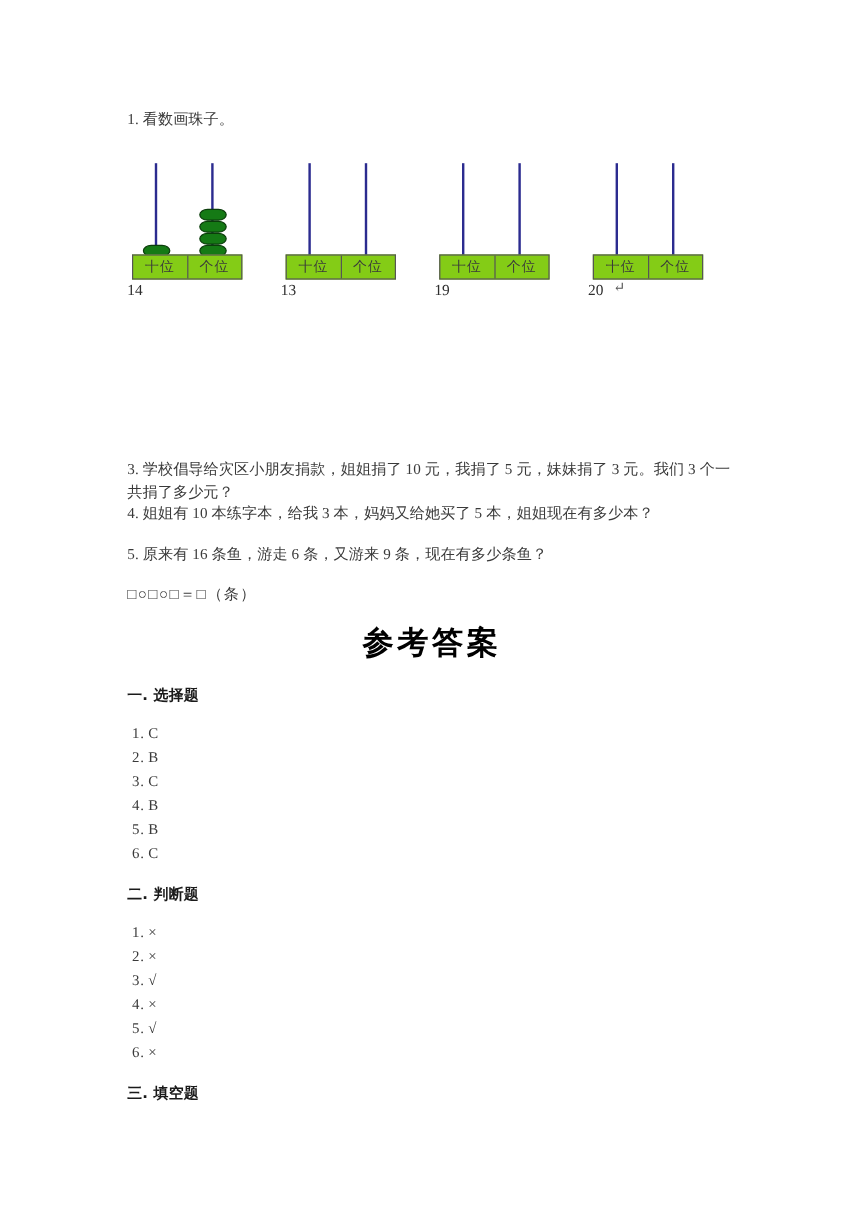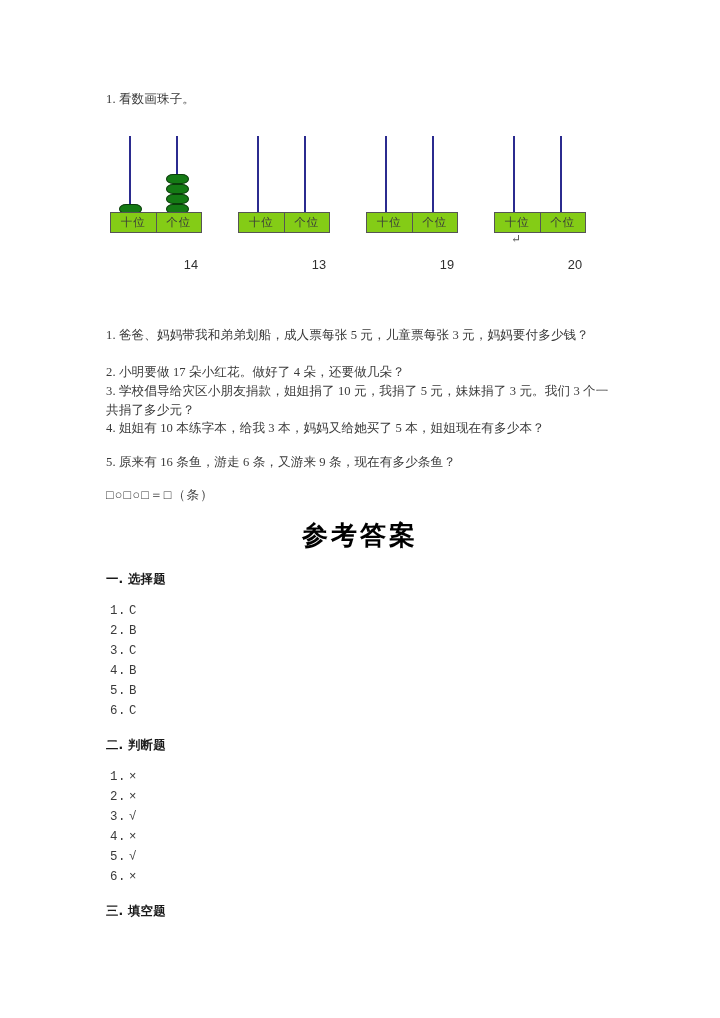--- a/index.html
+++ b/index.html
@@ -106,25 +106,24 @@
     letter-spacing: 1px;
     font-family: "Liberation Serif", "DejaVu Serif", serif;
   }
   .base .cell.left { border-right: 1.2px solid #555; }
 
   .abacus .num {
     position: absolute;
     top: 103px;
     left: 0;
     width: 92px;
-    text-align: right;
+    text-align: left;
     font-size: 12.8px;
     color: #2e2e2e;
-    font-family: Liberation Sans, sans-serif;
-    margin-top: 22px;
+    font-family: Liberation Serif, serif;
   }
 
   #return-mark {
     position: absolute;
     left: 511px;
     top: 232px;
     font-size: 12px;
     color: #555;
   }
 
@@ -143,21 +142,21 @@
   }
 
   
   .ans-item {
     position: absolute;
     left: 110px;
     font-size: 12.4px;
     color: #3a3a3a;
     line-height: 14px;
     letter-spacing: 0.6px;
-    font-family: Liberation Mono, monospace;
+    font-family: Liberation Serif, serif;
   }
   .ans-item .idx { margin-right: 3px; }
 </style>
 </head>
 <body>
 
 <div class="page">
 
   <div class="q-line" style="top:90px;">1. 看数画珠子。</div>
 
@@ -214,23 +213,21 @@
         <div class="cell right">个位</div>
       </div>
       <div class="num">20</div>
     </div>
 
   </div>
 
   <div id="return-mark">↵</div>
 
 
-  <div class="q-line" style="top:326px;">1. 爸爸、妈妈带我和弟弟划船，成人票每张 5 元，儿童票每张 3 元，妈妈要付多少钱？</div>
-
-  <div class="q-line" style="top:363px;">2. 小明要做 17 朵小红花。做好了 4 朵，还要做几朵？</div>
+
 
   <div class="q-line" style="top:382px;">3. 学校倡导给灾区小朋友捐款，姐姐捐了 10 元，我捐了 5 元，妹妹捐了 3 元。我们 3 个一共捐了多少元？</div>
 
   <div class="q-line" style="top:419px;">4. 姐姐有 10 本练字本，给我 3 本，妈妈又给她买了 5 本，姐姐现在有多少本？</div>
 
   <div class="q-line" style="top:453px;">5. 原来有 16 条鱼，游走 6 条，又游来 9 条，现在有多少条鱼？</div>
 
   <div class="q-line" style="top:486px; letter-spacing:1.2px;">□○□○□＝□（条）</div>
 
   <div id="answer-title">参考答案</div>

